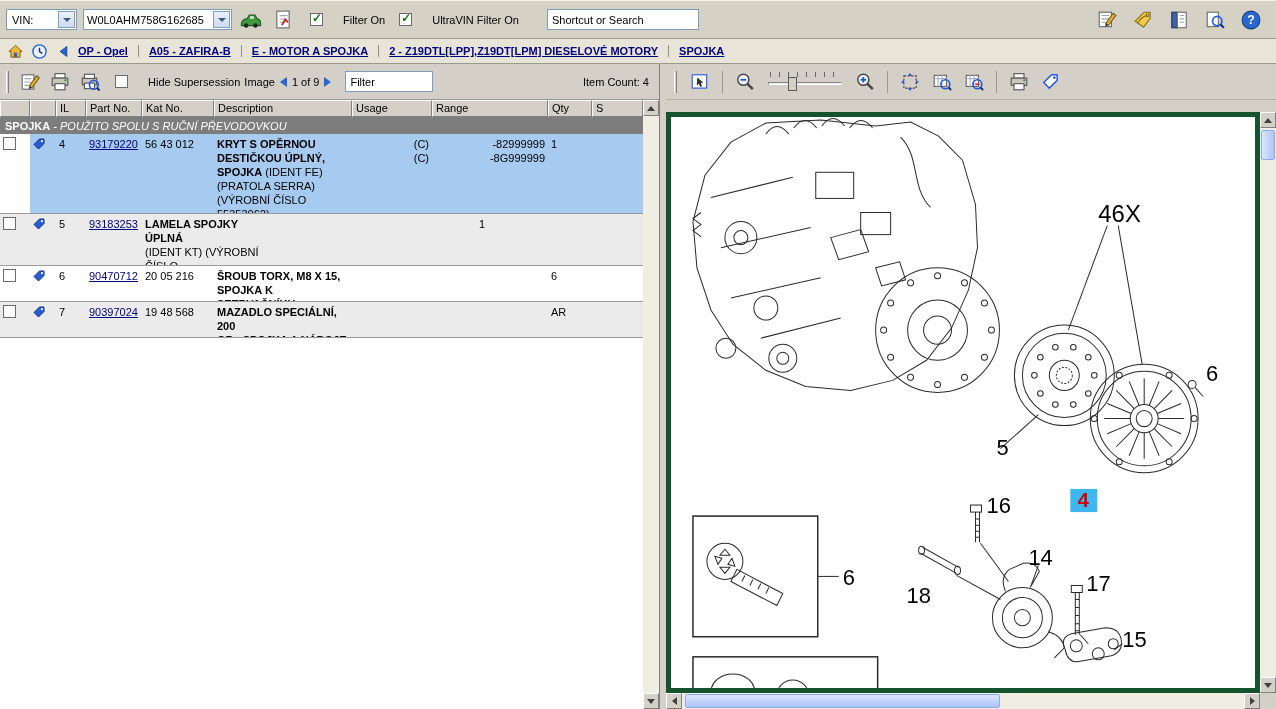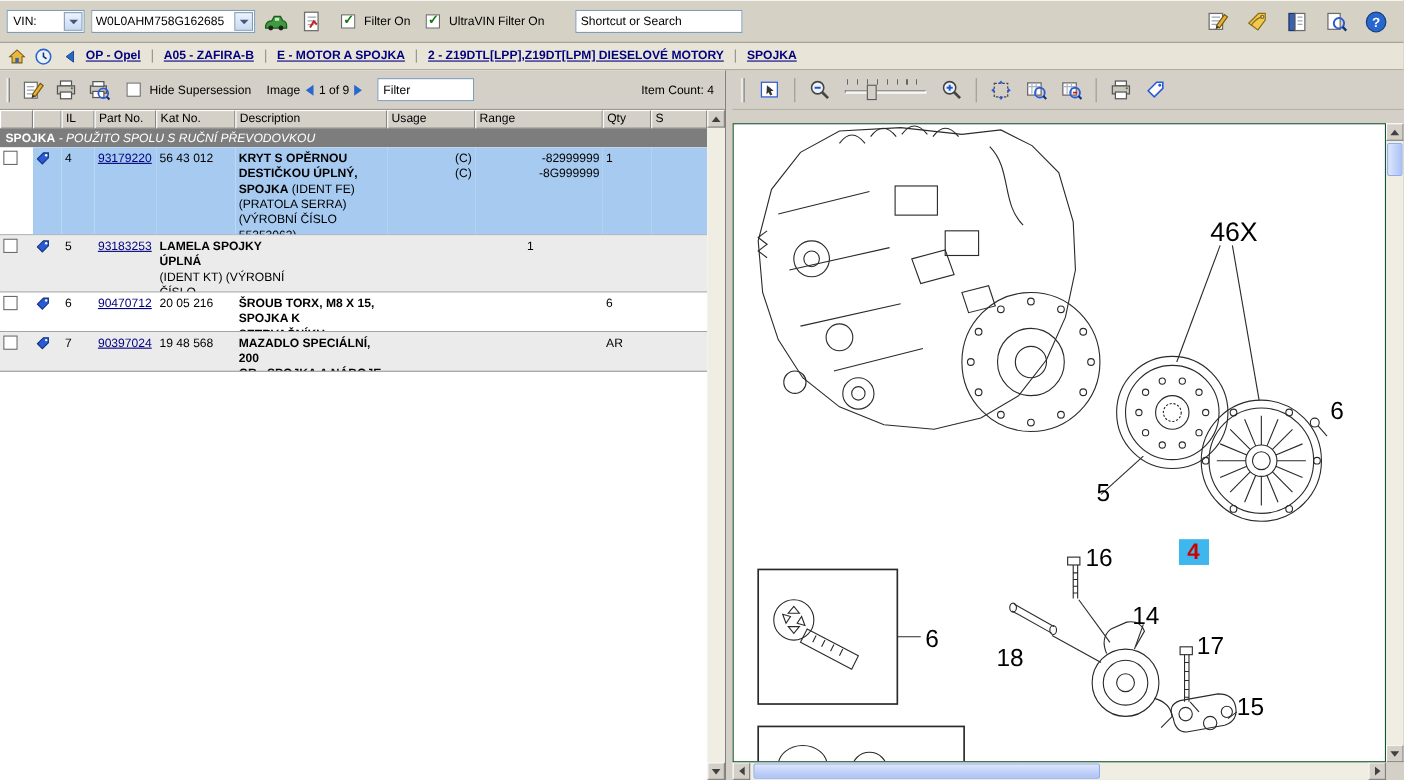--- a/index.html
+++ b/index.html
@@ -10,42 +10,42 @@
   
   .topbar{height:38px;background:#d5d1c5;border-bottom:1px solid #9b988c;display:flex;align-items:center;gap:6px;padding:0 6px;flex:none}
   .combo{background:#fff;border:1px solid #7f9db9;height:21px;display:flex;align-items:center}
   .combo .cb-text{padding:0 5px;min-width:50px}
   .drop-btn{width:17px;height:17px;margin:1px;background:linear-gradient(#eef3fb,#cbd9f2);border:1px solid #7f9db9;display:flex;align-items:center;justify-content:center}
   .arr-down{width:0;height:0;border-left:4px solid transparent;border-right:4px solid transparent;border-top:4px solid #40577e}
   input.text{border:1px solid #7f9db9;height:21px;font:inherit;padding:0 4px;background:#fff}
   .vin-input-wrap{display:flex;align-items:center;border:1px solid #7f9db9;background:#fff;height:21px}
   .vin-input-wrap input{border:none;height:17px;width:128px;font:inherit;padding:0 3px;outline:none}
   .tbtn{width:26px;height:26px;display:flex;align-items:center;justify-content:center;background:transparent;border:1px solid transparent;cursor:default}
-  .chk-wrap{display:flex;align-items:center;gap:8px;margin-left:8px}
+  .chk-wrap{display:flex;align-items:center;gap:20px;margin-left:8px}
   .cbx{width:13px;height:13px;background:#fff;border:1px solid #6b6b6b;position:relative;display:inline-block;flex:none}
   .cbx.checked::after{content:"✓";position:absolute;left:1px;top:-3px;font-size:12px;font-weight:bold;color:#0c7a0c}
   .search-input{width:152px;margin-left:22px}
   .top-right{margin-left:auto;display:flex;align-items:center;gap:10px;padding-right:6px}
 
   
   .breadcrumb{height:25px;background:#e8e5d8;border-bottom:1px solid #9b988c;display:flex;align-items:center;gap:6px;padding:0 6px;flex:none}
   .crumb-link{color:#000080;font-weight:bold;text-decoration:underline;cursor:pointer;white-space:nowrap}
   .crumb-sep{width:1px;height:12px;background:#8f8f8f;margin:0 4px;flex:none}
   .nav-ic{width:18px;height:18px;display:flex;align-items:center;justify-content:center}
 
   
   .main{flex:1;display:flex;min-height:0}
   .left-panel{width:660px;flex:none;display:flex;flex-direction:column;background:#fff;border-right:1px solid #808080}
   .splitter{width:6px;flex:none;background:#d4d0c8}
   .right-panel{flex:1;display:flex;flex-direction:column;background:#d4d0c8;min-width:0}
 
   
   .left-toolbar{height:36px;flex:none;background:#d4d0c8;display:flex;align-items:center;gap:4px;padding:12px 6px;border-bottom:1px solid #9b988c}
   .grip{width:3px;height:22px;border-left:1px solid #fff;border-right:1px solid #808080;margin-right:4px;flex:none}
-  .pager{display:flex;align-items:center;gap:5px;margin-left:10px}
+  .pager{display:flex;align-items:center;gap:5px;}
   .tri-left{width:0;height:0;border-top:5px solid transparent;border-bottom:5px solid transparent;border-right:7px solid #2767cf}
   .tri-right{width:0;height:0;border-top:5px solid transparent;border-bottom:5px solid transparent;border-left:7px solid #2767cf}
   .filter-input{width:88px;margin-left:10px}
   .item-count{margin-left:auto;padding-right:4px;white-space:nowrap}
 
   
   .tbl{flex:1;display:flex;min-height:0}
   .tbl-main{flex:1;display:flex;flex-direction:column;overflow:hidden;background:#fff}
   .thead{display:flex;height:17px;flex:none}
   .th{background:#d4d0c8;border-top:1px solid #fff;border-left:1px solid #fff;border-right:1px solid #808080;border-bottom:1px solid #808080;padding:1px 3px;overflow:hidden;white-space:nowrap}
@@ -91,21 +91,21 @@
   
   .right-toolbar{height:36px;flex:none;background:#d4d0c8;display:flex;align-items:center;gap:6px;padding:0 8px;border-bottom:1px solid #b5b2a6}
   .slider{width:78px;height:22px;position:relative;margin:0 2px}
   .slider .ticks{position:absolute;left:4px;right:4px;top:1px;height:5px;background:repeating-linear-gradient(90deg,#666 0 1px,transparent 1px 9px)}
   .slider .track{position:absolute;left:2px;right:2px;top:11px;height:3px;border:1px solid #808080;border-bottom-color:#fff;border-right-color:#fff;background:#efeee8}
   .slider .sthumb{position:absolute;left:22px;top:6px;width:9px;height:14px;background:#d4d0c8;border:1px solid #5a5a5a}
   .sep-v{width:1px;height:22px;background:#9b988c;margin:0 3px;flex:none}
 
   
   .canvas-area{flex:1;display:flex;min-height:0;margin-top:12px}
-  .image-wrap{flex:1;background:#fff;border:1px solid #14532d;position:relative;overflow:hidden;min-width:0}
+  .image-wrap{flex:1;background:#fff;border:5px solid #14532d;position:relative;overflow:hidden;min-width:0}
   .image-wrap svg{display:block;width:100%;height:100%}
   .bottom-row{height:16px;flex:none;display:flex}
   .bottom-row .hscroll{flex:1}
 </style>
 </head>
 <body>
 
 <div class="app">
 
   <div class="topbar">

